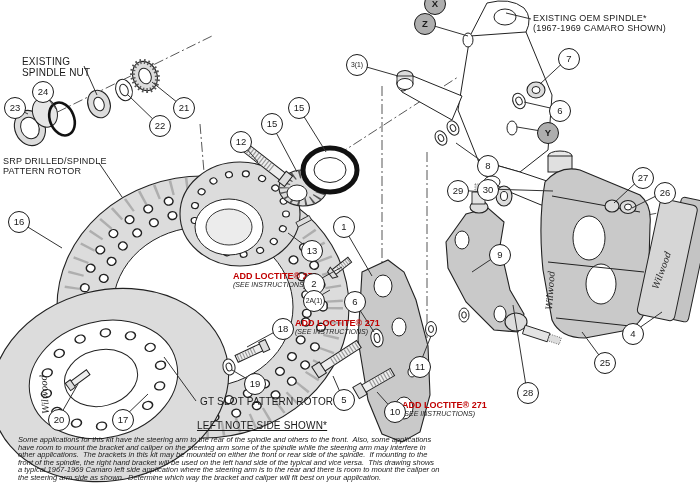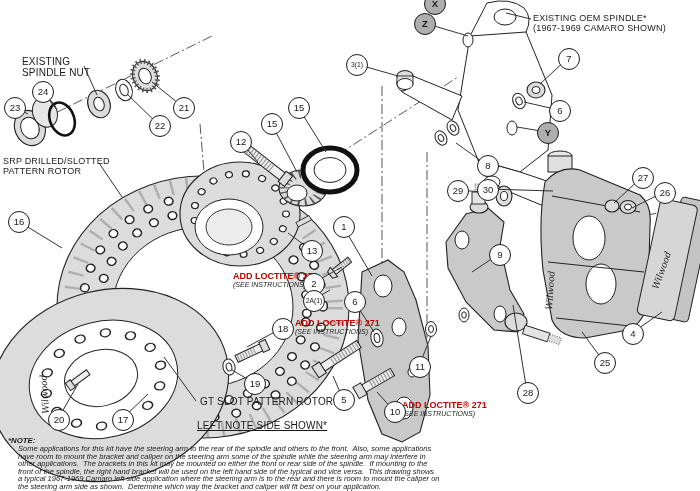--- a/index.html
+++ b/index.html
@@ -314,40 +314,39 @@
       <div class="co" style="left: 489px; top: 244px;">9</div>
       <div class="co gray" style="left: 537px; top: 122px;">Y</div>
       <div class="co gray" style="left: 414px; top: 13px;">Z</div>
       <div class="co gray" style="left: 424px; top: -7px;">X</div>
     </div>
   <div id="labels">
       <div class="lbl" style="left: 22px; top: 56px; font-size: 10px;">EXISTING
 SPINDLE NUT</div>
       <div class="lbl" style="left: 533px; top: 13px; font-size: 9px;">EXISTING OEM SPINDLE*
 (1967-1969 CAMARO SHOWN)</div>
-      <div class="lbl" style="left: 3px; top: 156px; font-size: 9px;">SRP DRILLED/SLOTTED
+      <div class="lbl" style="left: 3px; top: 156px; font-size: 9px;">SRP DRILLED/SPINDLE
 PATTERN ROTOR</div>
       <div class="lbl" style="left: 200px; top: 396px; font-size: 10px;">GT SLOT PATTERN ROTOR</div>
       <div class="lbl und" style="left: 197px; top: 420px; font-size: 10px;">LEFT NOTE SIDE SHOWN*</div>
       <div class="loctite" style="left: 233px; top: 272px;">
         <div class="loc-t" style="color: rgb(192, 0, 0);">ADD LOCTITE® 271</div>
         <div class="loc-s">(SEE INSTRUCTIONS)</div>
       </div>
       <div class="loctite" style="left: 295px; top: 319px;">
         <div class="loc-t" style="color: rgb(192, 0, 0);">ADD LOCTITE® 271</div>
         <div class="loc-s">(SEE INSTRUCTIONS)</div>
       </div>
       <div class="loctite" style="left: 402px; top: 401px;">
         <div class="loc-t" style="color: rgb(192, 0, 0);">ADD LOCTITE® 271</div>
         <div class="loc-s">(SEE INSTRUCTIONS)</div>
       </div>
     </div>
 
   <div id="note">
-    <div class="note-h">*NOTE:</div>
     <div class="note-line">Some applications for this kit have the steering arm to the rear of the spindle and others to the front.  Also, some applications</div>
     <div class="note-line">have room to mount the bracket and caliper on the steering arm some of the spindle while the steering arm may interfere in</div>
     <div class="note-line">other applications.  The brackets in this kit may be mounted on either the front or rear side of the spindle.  If mounting to the</div>
     <div class="note-line">front of the spindle, the right hand bracket will be used on the left hand side of the typical and vice versa.  This drawing shows</div>
     <div class="note-line">a typical 1967-1969 Camaro left side application where the steering arm is to the rear and there is room to mount the caliper on</div>
     <div class="note-line">the steering arm side as shown.  Determine which way the bracket and caliper will fit best on your application.</div>
   </div>
 </div>
 
 </body></html>

